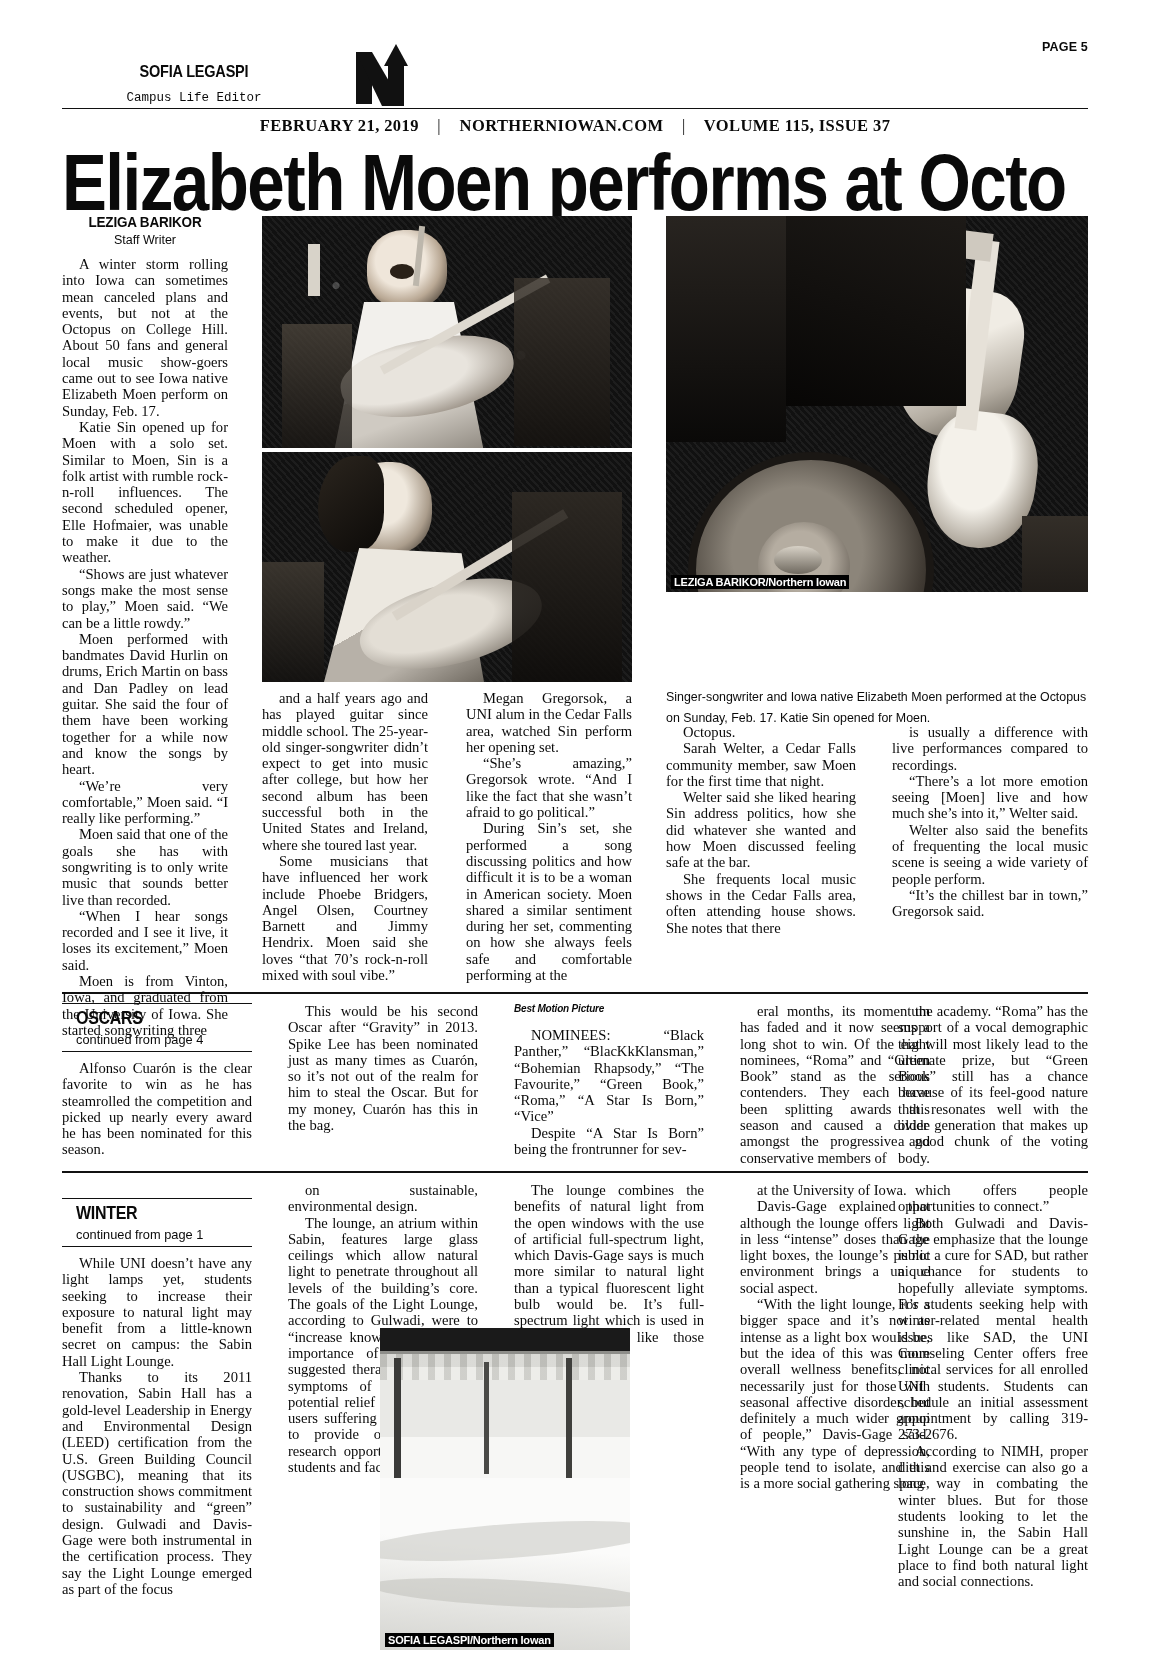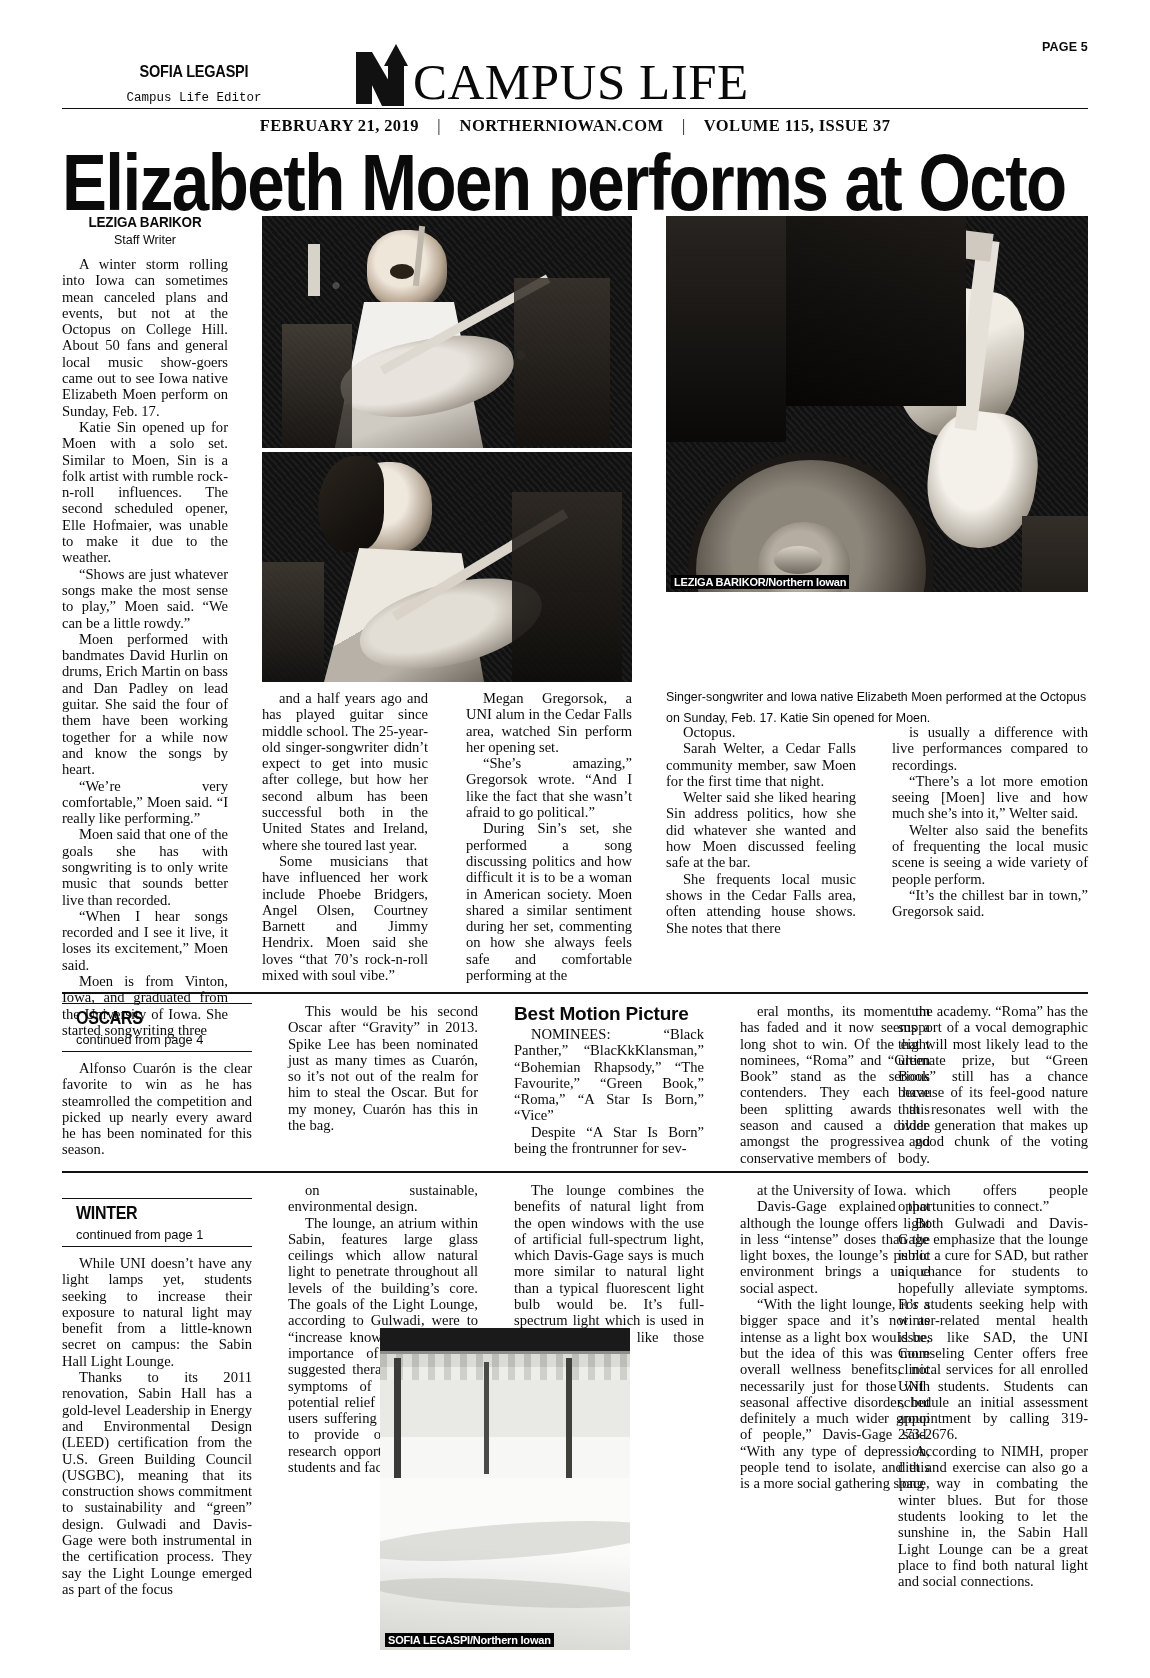--- a/index.html
+++ b/index.html
@@ -119,22 +119,23 @@
     padding:4px 0 3px 14px;
   }
   .jump-sub{
     font-family:"Liberation Sans", sans-serif;
     font-size:12.8px;padding:3px 0 4px 14px;
   }
   .secthick{border:0;border-top:2.2px solid #111;margin:0;}
 
   .subhead{
     font-family:"Liberation Sans", sans-serif;
-    font-weight:bold;font-size:19px;letter-spacing:-.2px;
-    margin-bottom:1px;
+    font-weight:bold;font-size:10px;letter-spacing:-.2px;
+    margin-bottom:13px;
+    font-style:italic;
   }
 </style>
 </head>
 <body>
 
 <div class="page">
 
   <div class="masthead">
     <div class="page-num">PAGE 5</div>
 
@@ -145,21 +146,20 @@
 
     <div class="logo-wrap">
       <div class="logo-n">
         <svg width="60" height="62" viewBox="0 0 60 62">
           <polygon points="4,60 4,8 20,8 20,60" fill="#111"></polygon>
           <polygon points="4,8 20,8 48,56 48,62 30,62" fill="#111"></polygon>
           <polygon points="36,62 36,20 52,20 52,62" fill="#111"></polygon>
           <polygon points="44,0 56,22 32,22" fill="#111"></polygon>
         </svg>
       </div>
-      <div class="logo-word">CAMPUS LIFE</div>
     </div>
   </div>
 
   <hr class="rule-thin">
 
   <div class="dateline">
     <span>FEBRUARY 21, 2019</span>
     <span class="sep">|</span>
     <span>NORTHERNIOWAN.COM</span>
     <span class="sep">|</span>

